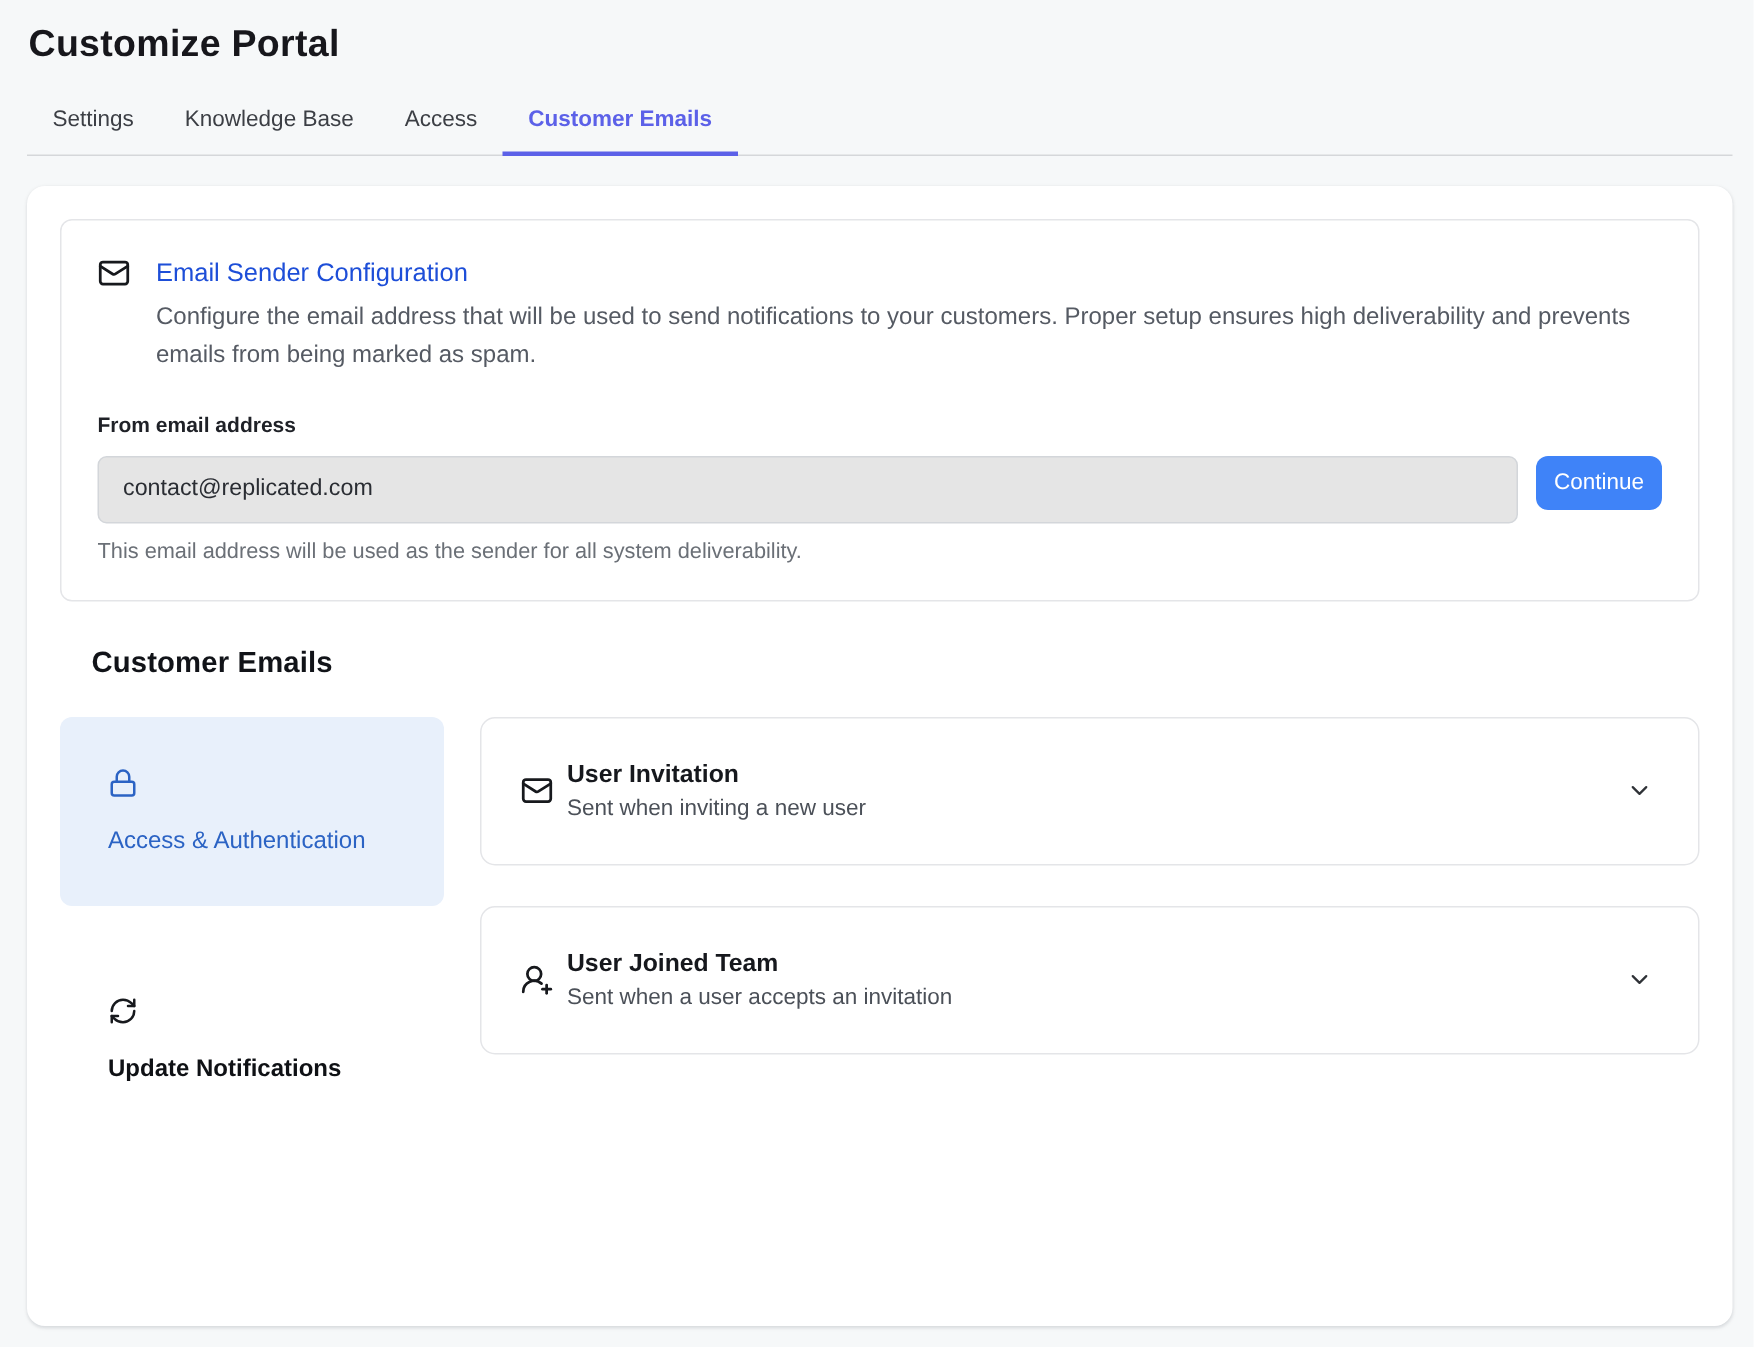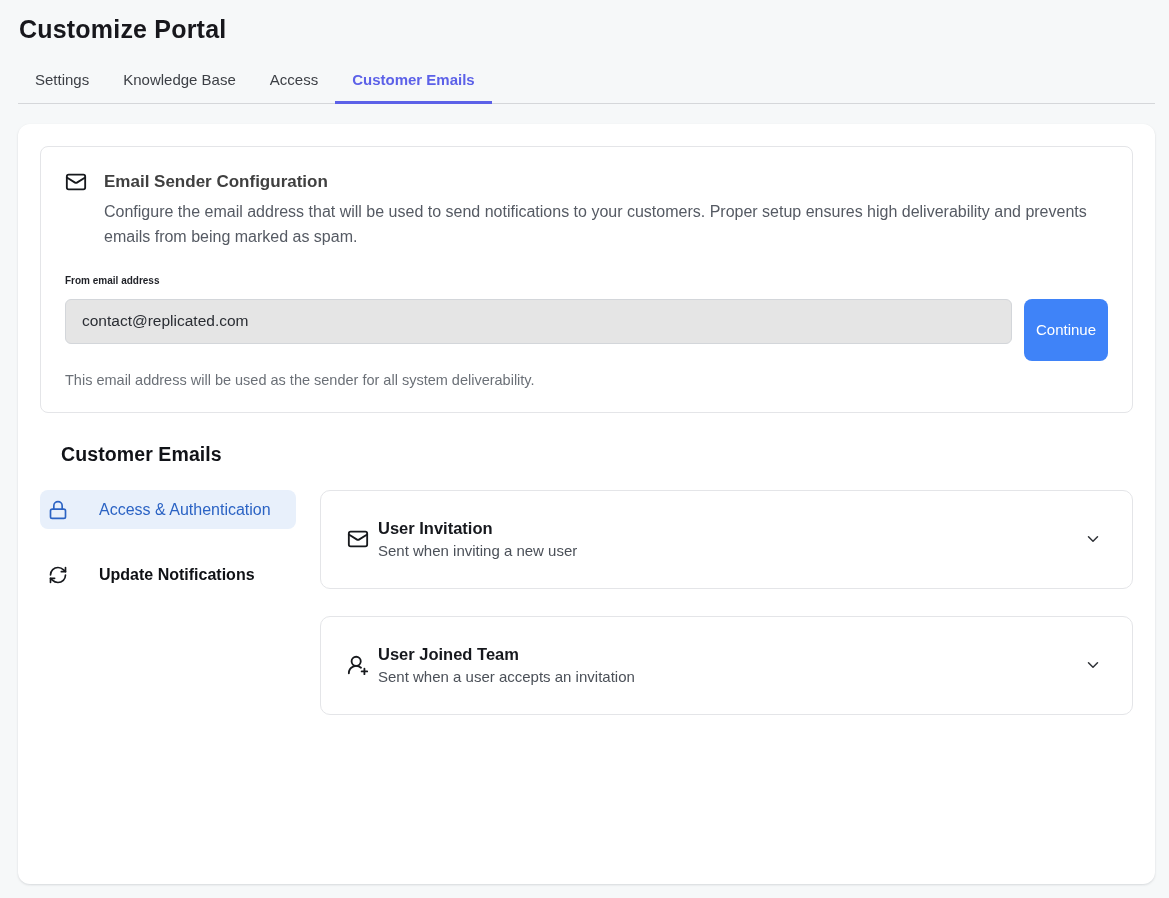--- a/index.html
+++ b/index.html
@@ -50,76 +50,77 @@
     padding: 22px;
   }
 
   
   .config-card {
     border: 1px solid #e4e5e8;
     border-radius: 8px;
     padding: 24px;
   }
   .config-head { display: flex; align-items: center; gap: 17px; }
-  .config-title { font-size: 17px; font-weight: 700; color: #404040; }
+  .config-title { font-size: 17px; font-weight: 400; color: #1d4ed8; }
   .config-desc {
     margin: 7px 0 0 39px;
     font-size: 16px;
     line-height: 1.55;
     color: #555a63;
     max-width: 985px;
   }
   .field-label {
     margin-top: 25px;
-    font-size: 10px;
+    font-size: 14px;
     font-weight: 700;
     color: #1f2127;
   }
   .input-row { display: flex; margin-top: 13px; align-items: stretch; }
   .email-input {
     flex: 1;
     height: 45px;
     border: 1px solid #d3d6da;
     border-radius: 6px;
     padding: 0 16px;
     font-size: 15.5px;
     color: #2a2d33;
     font-family: "Liberation Sans", sans-serif;
     outline: none;
     background: #e5e5e5;
   }
   .continue-btn {
     margin-left: 12px;
     width: 84px;
-    height: 62px;
+    height: 36px;
     border: none;
     border-radius: 8px;
     background: #3f83f8;
     color: #ffffff;
     font-size: 15px;
     font-family: "Liberation Sans", sans-serif;
     cursor: pointer;
   }
   .helper-text { margin-top: 11px; font-size: 14.5px; color: #6b7077; }
 
   
   .section-head { margin: 30px 0 0 21px; }
   .section-title { font-size: 19.5px; font-weight: 700; color: #111318; letter-spacing: .1px; }
   .section-desc { margin-top: 12px; font-size: 15px; color: #3f4249; }
 
   .columns { display: flex; gap: 24px; margin-top: 24px; align-items: flex-start; }
 
   .category-list { width: 256px; flex: none; }
   .category-item {
     display: flex;
-    gap: 31px;
-    padding: 8px;
+    gap: 17px;
+    padding: 32px;
     border-radius: 8px;
     align-items: flex-start;
     cursor: pointer;
+    flex-direction: column;
   }
   .category-item .cat-icon { flex: none; margin-top: 2px; }
   .category-item.active { background: #e8f0fb; color: #2b63c4; }
   .category-item.active .cat-label { color: #2b63c4; font-weight: 500; }
   .cat-label { font-size: 16px; line-height: 1.45; color: #0f1115; font-weight: 600; }
   .category-item + .category-item { margin-top: 26px; }
 
   .email-list { flex: 1; }
   .email-card {
     display: flex;

